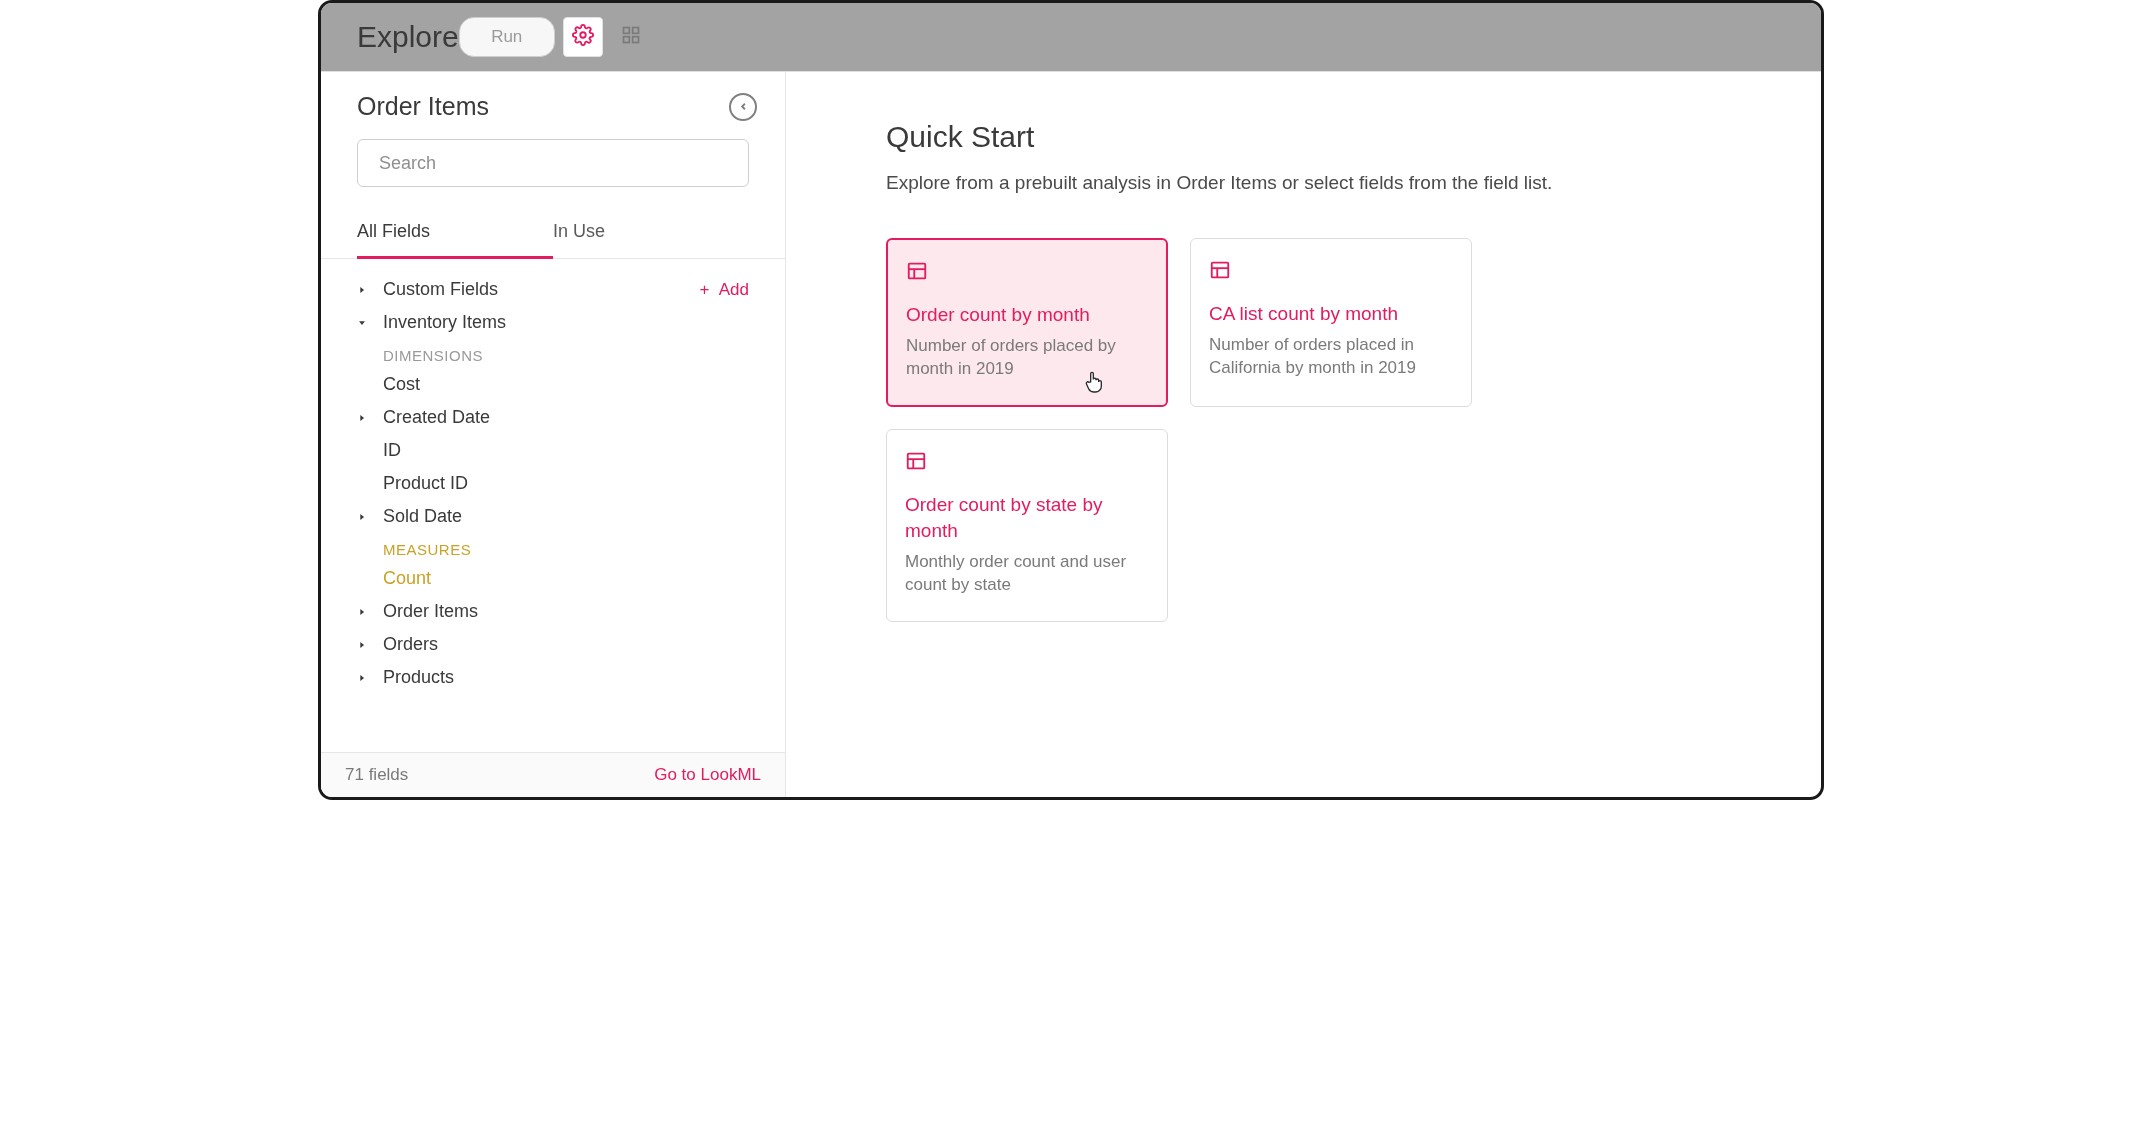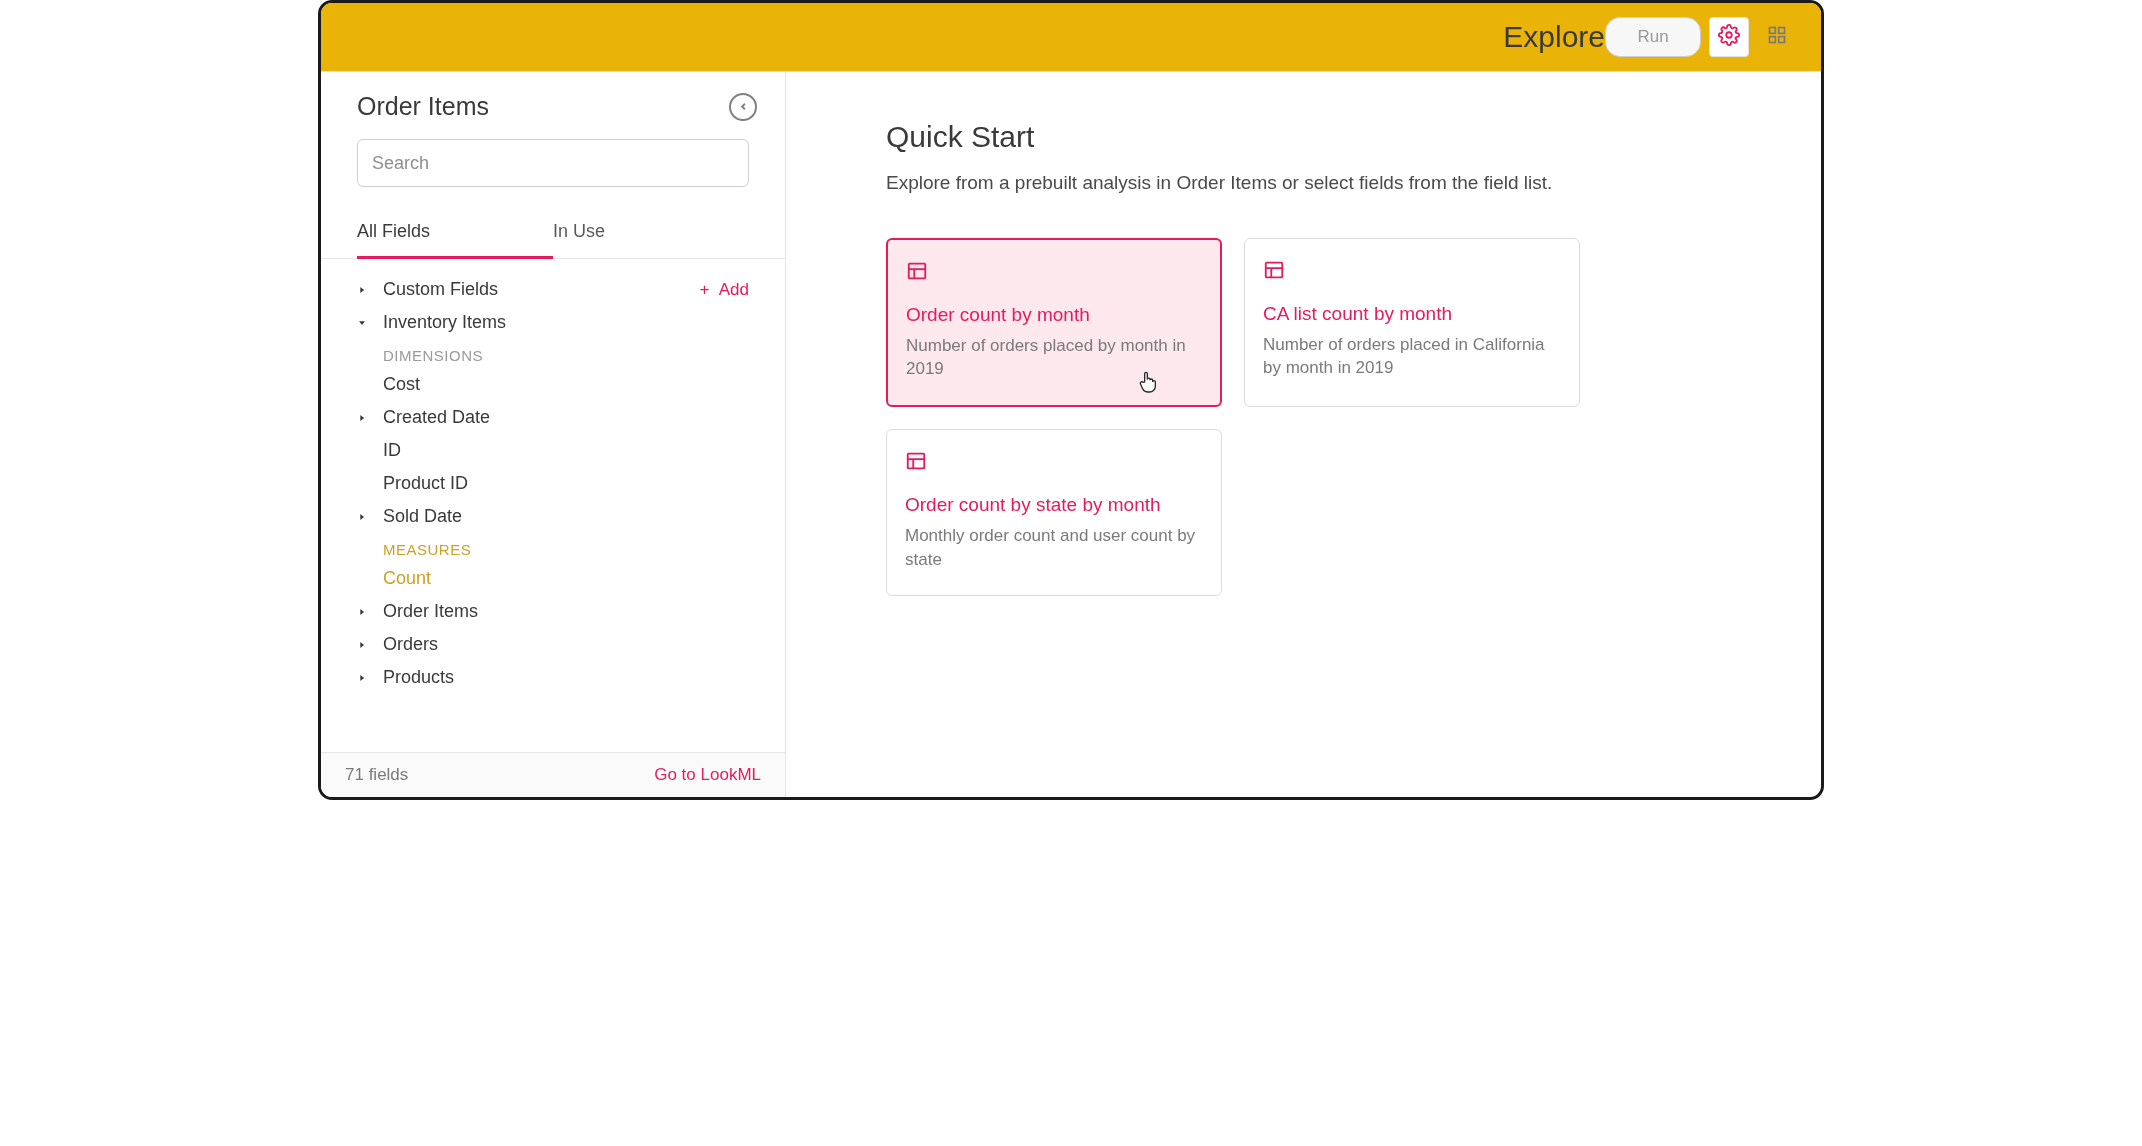--- a/index.html
+++ b/index.html
@@ -17,23 +17,23 @@
     border-radius: 14px;
     overflow: hidden;
     display: flex;
     flex-direction: column;
     background: #fff;
   }
   
   .topbar {
     display: flex;
     align-items: center;
-    justify-content: flex-end;
+    justify-content: flex-start;
     padding: 14px 24px 14px 36px;
-    background: #eab308;
+    background: #a3a3a3;
     border-bottom: 1px solid #e0e0e0;
   }
   .topbar h1 {
     font-size: 30px;
     font-weight: 400;
     color: #3a3a3a;
   }
   .topbar-actions { display: flex; align-items: center; gap: 8px; }
   .run-btn {
     width: 96px;
@@ -90,21 +90,21 @@
     border-radius: 50%;
     display: flex; align-items: center; justify-content: center;
     cursor: pointer; background: #fff;
   }
   .search-wrap { padding: 12px 36px 0 36px; }
   .search-input {
     width: 100%;
     height: 48px;
     border: 1px solid #cfcfcf;
     border-radius: 6px;
-    padding: 0 14px;
+    padding: 0 21px;
     font-size: 18px;
     color: #3a3a3a;
     background: #fff;
   }
   .search-input::placeholder { color: #8f8f8f; }
   .tabs {
     display: flex;
     padding: 24px 36px 0 36px;
     border-bottom: 1px solid #e6e6e6;
   }
@@ -163,21 +163,21 @@
     overflow: auto;
   }
   .main h2 { font-size: 30px; font-weight: 400; color: #3a3a3a; margin-bottom: 18px; }
   .main .subtitle { font-size: 19px; color: #4a4a4a; margin-bottom: 44px; }
   .cards {
     display: flex;
     flex-wrap: wrap;
     gap: 22px;
   }
   .card {
-    width: 336px;
+    width: 282px;
     border: 1px solid #dcdcdc;
     border-radius: 6px;
     padding: 20px 18px 24px 18px;
     background: #fff;
     cursor: pointer;
     position: relative;
   }
   .card.active {
     border: 2px solid #e31b5f;
     background: #fde8ee;

